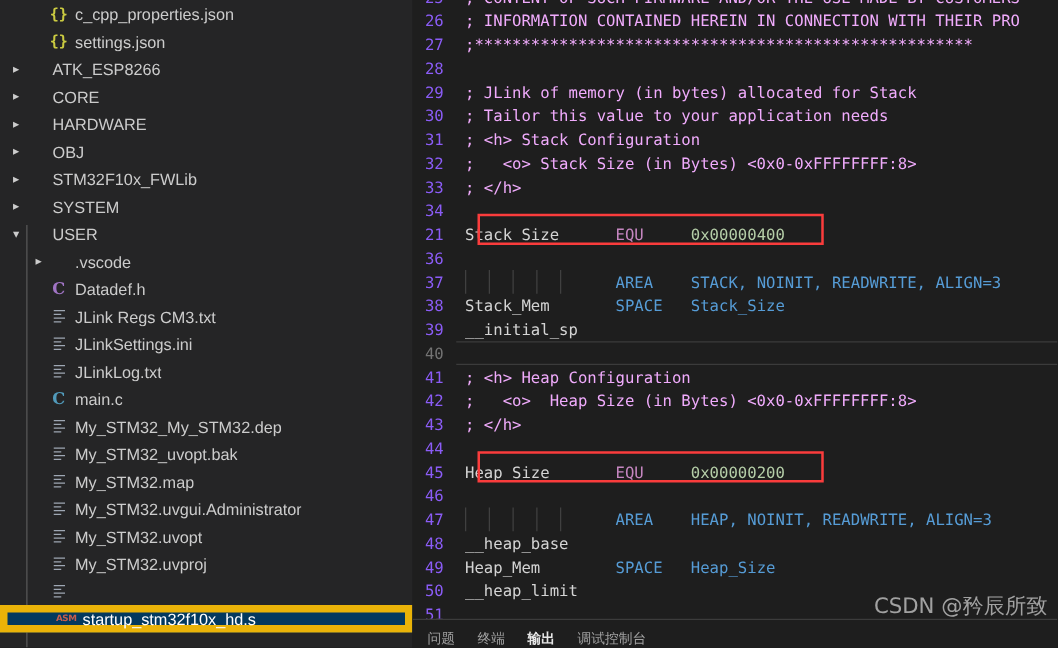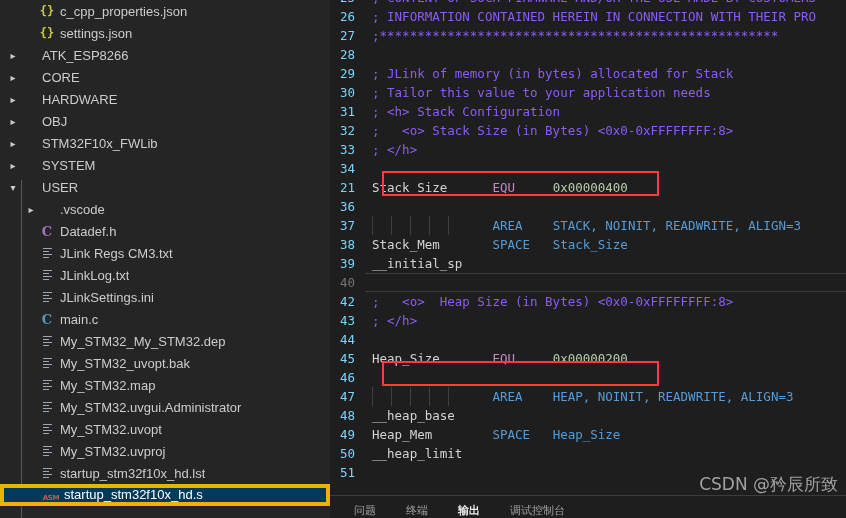--- a/index.html
+++ b/index.html
@@ -41,23 +41,22 @@
     display: flex;
     align-items: center;
     color: #cccccc;
     font-size: 13px;
     white-space: nowrap;
     cursor: pointer;
     box-sizing: border-box;
   }
   .row.selected {
     background: #04395e;
-    border: 4px solid #eab308;
+    border: 6px solid #eab308;
     color: #ffffff;
-    align-items: flex-end;
   }
   .row .twisty {
     width: 14px;
     flex: 0 0 14px;
     text-align: center;
     font-size: 11px;
     color: #cccccc;
     line-height: 1;
   }
   .row .ficon {
@@ -125,41 +124,41 @@
     height: 19px;
     line-height: 19px;
     position: relative;
     white-space: pre;
     display: flex;
   }
   .gutter {
     width: 36px;
     flex: 0 0 36px;
     text-align: right;
-    color: #7dd3fc;
+    color: #8b5cf6;
     padding-right: 11px;
     box-sizing: border-box;
     font-size: 12.5px;
     user-select: none;
   }
   .cline.active .gutter { color: #737373; }
   .ctext {
     flex: 1 1 auto;
     position: relative;
     padding-left: 6px;
     color: #d4d4d4;
   }
   .cline.active .ctext {
     border-top: 1px solid #3b3b3b;
     border-bottom: 1px solid #3b3b3b;
     box-sizing: border-box;
     line-height: 17px;
     margin-left: -1px;
   }
-  .tok-comment { color: #8b5cf6; }
+  .tok-comment { color: #f0abfc; }
   .tok-kw      { color: #c586c0; }
   .tok-num     { color: #b5cea8; }
   .tok-type    { color: #569cd6; }
   .tok-plain   { color: #d4d4d4; }
 
   
   .iguide {
     position: absolute;
     top: 0;
     width: 1px;
@@ -205,21 +204,20 @@
     z-index: 7;
   }
   .ptab {
     font-size: 11px;
     color: #a0a0a0;
     margin-right: 18px;
     padding-top: 7px;
     cursor: pointer;
     font-family: "DejaVu Sans", sans-serif;
     white-space: nowrap;
-    margin-left: 12px;
   }
   .ptab.on { color: #e7e7e7; font-weight: bold; }
 </style>
 </head>
 <body>
 
 <div class="app">
 
   <div class="sidebar">
     <div class="guide" style="top:180px; height:338px;"></div>
@@ -300,37 +298,37 @@
         <div class="row ind2">
           <span class="twisty"></span>
           <span class="ficon">
             <span class="txtlines">
               <i></i>
               <i></i>
               <i></i>
               <i></i>
             </span>
           </span>
+          <span class="lbl">JLinkSettings.ini</span>
+        </div>
+        <div class="row ind2">
+          <span class="twisty"></span>
+          <span class="ficon">
+            <span class="txtlines">
+              <i></i>
+              <i></i>
+              <i></i>
+              <i></i>
+            </span>
+          </span>
           <span class="lbl">JLinkLog.txt</span>
         </div>
         <div class="row ind2">
           <span class="twisty"></span>
           <span class="ficon">
-            <span class="txtlines">
-              <i></i>
-              <i></i>
-              <i></i>
-              <i></i>
-            </span>
-          </span>
-          <span class="lbl">JLinkSettings.ini</span>
-        </div>
-        <div class="row ind2">
-          <span class="twisty"></span>
-          <span class="ficon">
             <span class="icon-c-blue">C</span>
           </span>
           <span class="lbl">main.c</span>
         </div>
         <div class="row ind2">
           <span class="twisty"></span>
           <span class="ficon">
             <span class="txtlines">
               <i></i>
               <i></i>
@@ -403,21 +401,20 @@
         <div class="row ind2">
           <span class="twisty"></span>
           <span class="ficon">
             <span class="txtlines">
               <i></i>
               <i></i>
               <i></i>
               <i></i>
             </span>
           </span>
-          <span class="lbl">startup_stm32f10x_hd.lst</span>
         </div>
         <div class="row ind2 selected">
           <span class="twisty"></span>
           <span class="ficon">
             <span class="icon-asm">ASM</span>
           </span>
           <span class="lbl">startup_stm32f10x_hd.s</span>
         </div>
       </div>
   </div>
@@ -433,20 +430,21 @@
         <div class="cline"><span class="gutter">31</span><span class="ctext"><span class="tok-comment">; &lt;h&gt; Stack Configuration</span></span></div>
         <div class="cline"><span class="gutter">32</span><span class="ctext"><span class="tok-comment">;   &lt;o&gt; Stack Size (in Bytes) &lt;0x0-0xFFFFFFFF:8&gt;</span></span></div>
         <div class="cline"><span class="gutter">33</span><span class="ctext"><span class="tok-comment">; &lt;/h&gt;</span></span></div>
         <div class="cline"><span class="gutter">34</span><span class="ctext"></span></div>
         <div class="cline"><span class="gutter">21</span><span class="ctext"><span class="tok-plain">Stack_Size      </span><span class="tok-kw">EQU</span><span class="tok-plain">     </span><span class="tok-num">0x00000400</span></span></div>
         <div class="cline"><span class="gutter">36</span><span class="ctext"></span></div>
         <div class="cline"><span class="gutter">37</span><span class="ctext"><span class="tok-plain">                </span><span class="tok-type">AREA</span><span class="tok-plain">    </span><span class="tok-type">STACK, NOINIT, READWRITE, ALIGN=3</span><span class="iguide" style="left: 6px;"></span><span class="iguide" style="left: 25px;"></span><span class="iguide" style="left: 44px;"></span><span class="iguide" style="left: 63px;"></span><span class="iguide" style="left: 82px;"></span></span></div>
         <div class="cline"><span class="gutter">38</span><span class="ctext"><span class="tok-plain">Stack_Mem       </span><span class="tok-type">SPACE</span><span class="tok-plain">   </span><span class="tok-type">Stack_Size</span></span></div>
         <div class="cline"><span class="gutter">39</span><span class="ctext"><span class="tok-plain">__initial_sp</span></span></div>
         <div class="cline active"><span class="gutter">40</span><span class="ctext"></span></div>
+        <div class="cline"><span class="gutter">41</span><span class="ctext"><span class="tok-comment">; &lt;h&gt; Heap Configuration</span></span></div>
         <div class="cline"><span class="gutter">42</span><span class="ctext"><span class="tok-comment">;   &lt;o&gt;  Heap Size (in Bytes) &lt;0x0-0xFFFFFFFF:8&gt;</span></span></div>
         <div class="cline"><span class="gutter">43</span><span class="ctext"><span class="tok-comment">; &lt;/h&gt;</span></span></div>
         <div class="cline"><span class="gutter">44</span><span class="ctext"></span></div>
         <div class="cline"><span class="gutter">45</span><span class="ctext"><span class="tok-plain">Heap_Size       </span><span class="tok-kw">EQU</span><span class="tok-plain">     </span><span class="tok-num">0x00000200</span></span></div>
         <div class="cline"><span class="gutter">46</span><span class="ctext"></span></div>
         <div class="cline"><span class="gutter">47</span><span class="ctext"><span class="tok-plain">                </span><span class="tok-type">AREA</span><span class="tok-plain">    </span><span class="tok-type">HEAP, NOINIT, READWRITE, ALIGN=3</span><span class="iguide" style="left: 6px;"></span><span class="iguide" style="left: 25px;"></span><span class="iguide" style="left: 44px;"></span><span class="iguide" style="left: 63px;"></span><span class="iguide" style="left: 82px;"></span></span></div>
         <div class="cline"><span class="gutter">48</span><span class="ctext"><span class="tok-plain">__heap_base</span></span></div>
         <div class="cline"><span class="gutter">49</span><span class="ctext"><span class="tok-plain">Heap_Mem        </span><span class="tok-type">SPACE</span><span class="tok-plain">   </span><span class="tok-type">Heap_Size</span></span></div>
         <div class="cline"><span class="gutter">50</span><span class="ctext"><span class="tok-plain">__heap_limit</span></span></div>
         <div class="cline"><span class="gutter">51</span><span class="ctext"></span></div>

